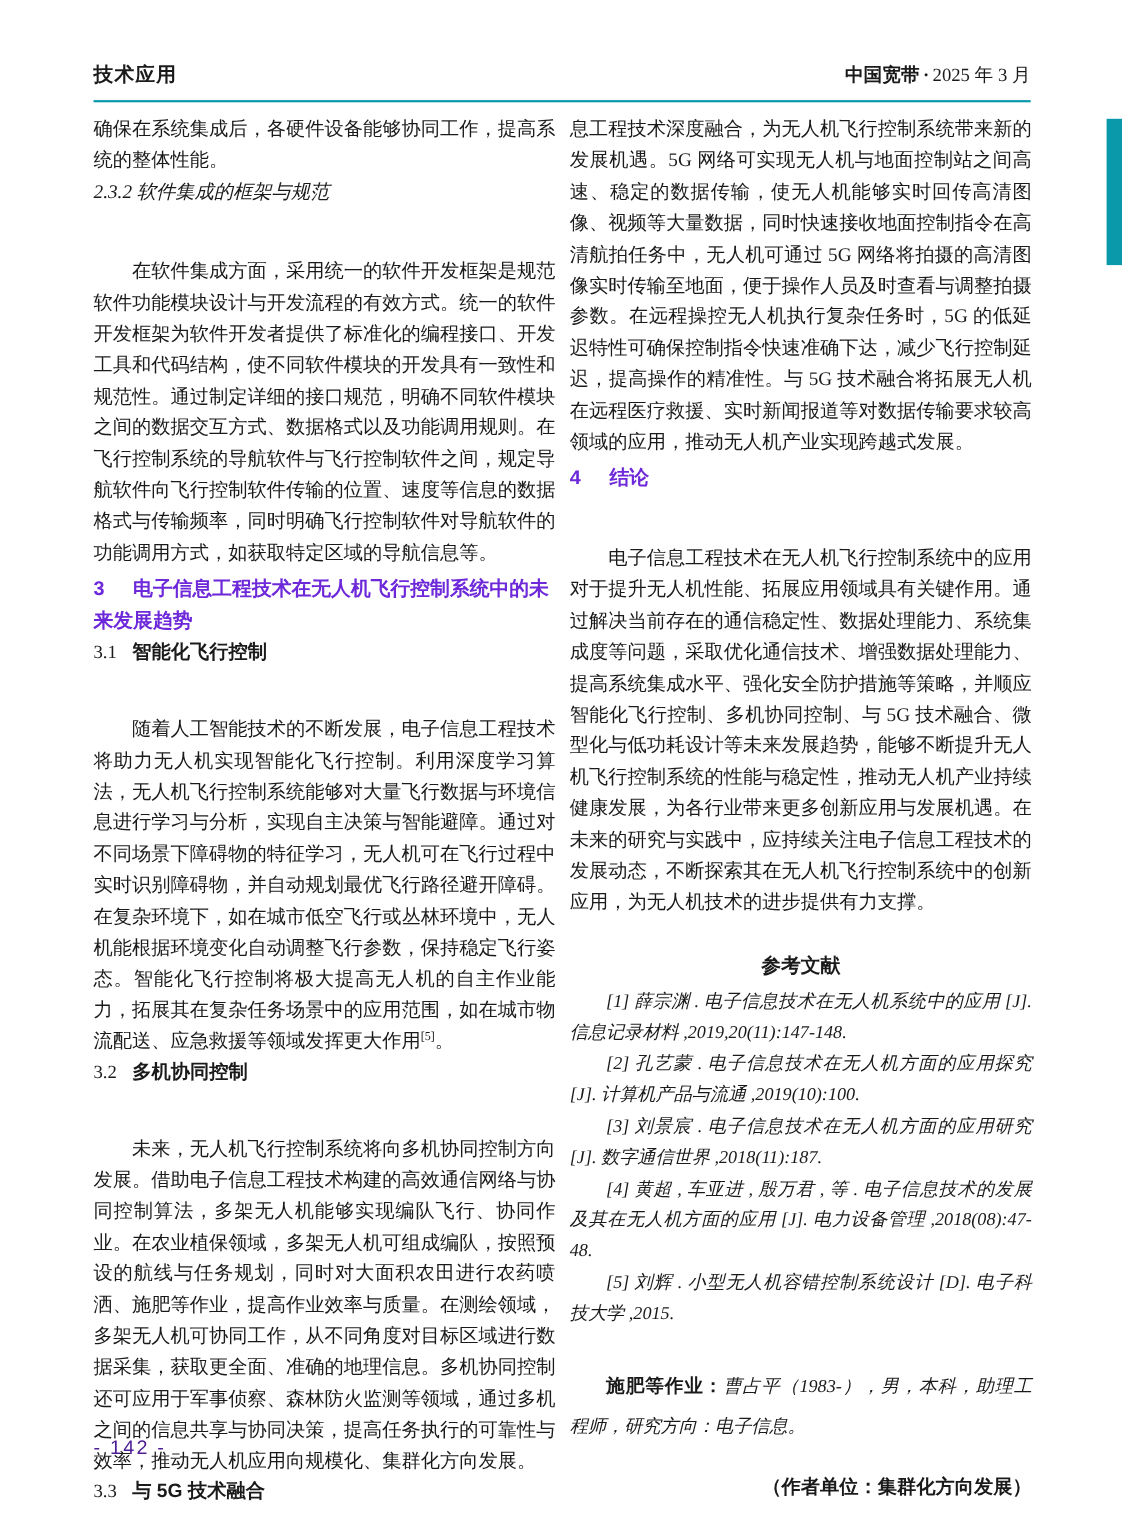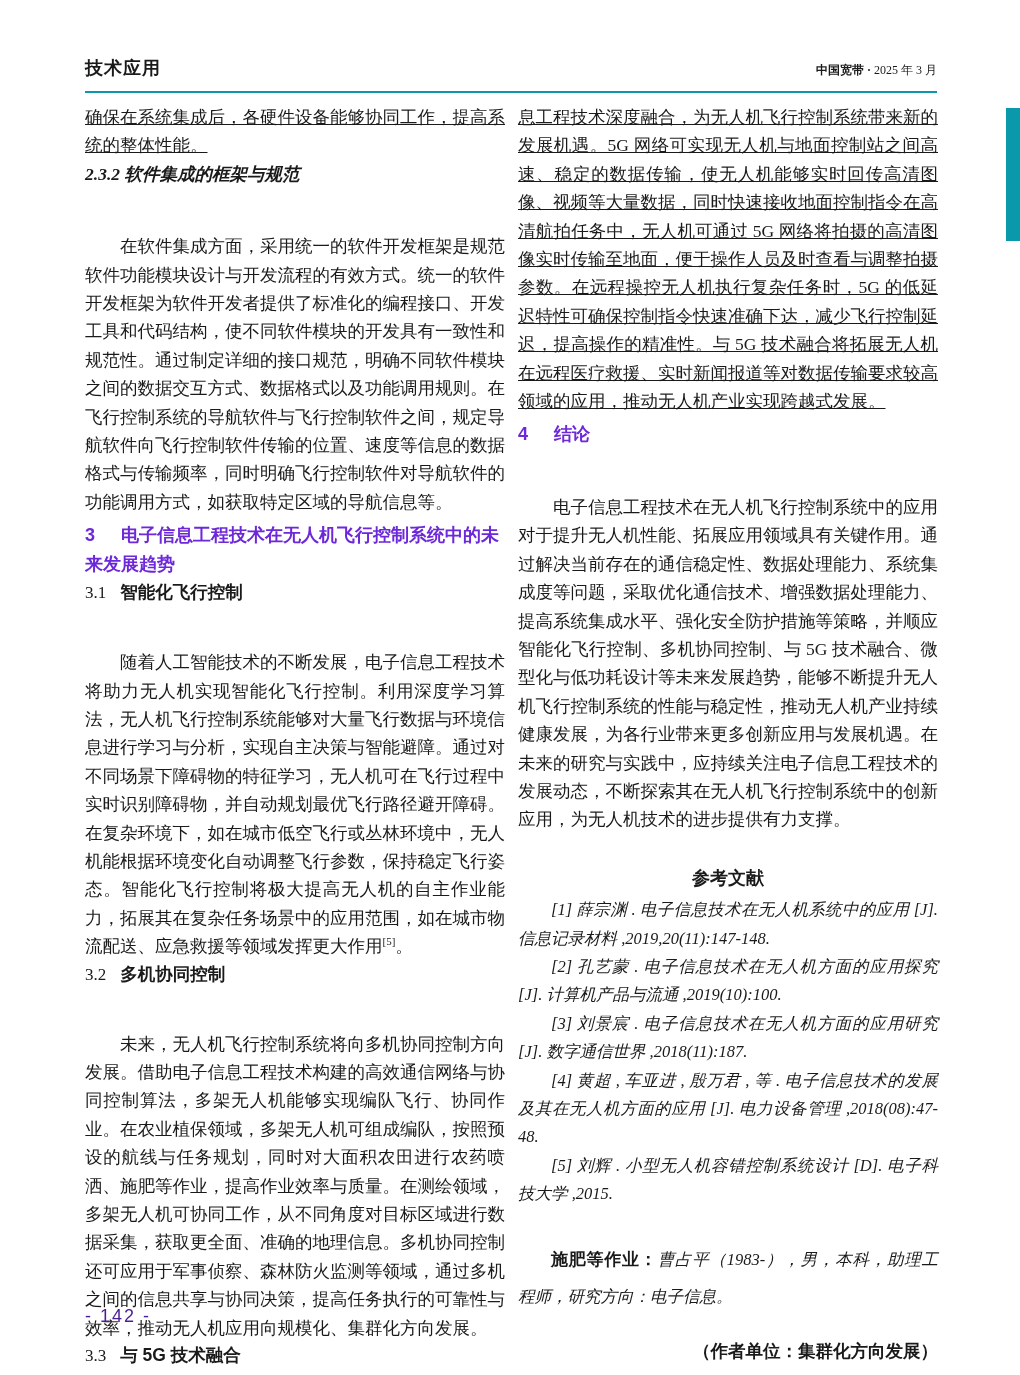--- a/index.html
+++ b/index.html
@@ -14,21 +14,21 @@
 
   
   .page-header {
     position:absolute; left:85px; top:56px; width:852px;
     display:flex; justify-content:space-between; align-items:baseline;
   }
   .header-left {
     font-family:"Liberation Sans","DejaVu Sans",sans-serif;
     font-weight:bold; font-size:18px; letter-spacing:1px;
   }
-  .header-right { font-size:12px; }
+  .header-right { font-size:17px; }
   .journal-name { font-weight:bold; font-family:"Liberation Serif",serif; }
   .journal-sep { font-weight:bold; padding:0 3px; }
   .header-rule {
     position:absolute; left:85px; top:91px; width:852px; height:2px;
     background:#0999ab;
   }
 
   
   .side-bar {
     position:absolute; right:0; top:108px; width:14px; height:133px;
@@ -39,41 +39,41 @@
   .col {
     position:absolute; top:103px; width:420px;
     font-size:17.5px; line-height:28.4px;
     text-align:justify;
   }
   .col-left  { left:85px; }
   .col-right { left:518px; }
 
   p { margin:0; }
   .para { text-indent:2em;margin-top:44px; }
-  .para-cont { text-indent:0;text-decoration:underline; }
+  .para-cont { text-indent:0; }
 
   
   .h2-teal {
     color:#6d28d9;
     font-family:"Liberation Sans","DejaVu Sans",sans-serif;
     font-weight:bold; font-size:18px; line-height:28.4px;
     margin:5px 0 3px 0; text-align:left;
   }
   .h2-teal .num { margin-right:26px; }
 
   
   .h3-sub { line-height:22px; margin:2px 0; text-align:left; }
   .h3-sub .num { font-family:"Liberation Serif",serif; font-size:17px; margin-right:14px; }
   .h3-sub .title {
     font-family:"Liberation Sans","DejaVu Sans",sans-serif;
     font-weight:bold; font-size:17.5px;
   }
 
   
-  .h4-kai { font-style:italic; line-height:28.4px; text-align:left;font-weight:bold; }
+  .h4-kai { font-style:italic; line-height:28.4px; text-align:left; }
 
   sup.cite { font-size:11px; line-height:0; }
 
   .refs-title {
     font-family:"Liberation Sans","DejaVu Sans",sans-serif;
     font-weight:bold; font-size:18px;
     margin-top:30px; margin-bottom:4px; text-align:center;
   }
   .ref {
     font-style:italic; font-size:16.5px; line-height:28.4px;

